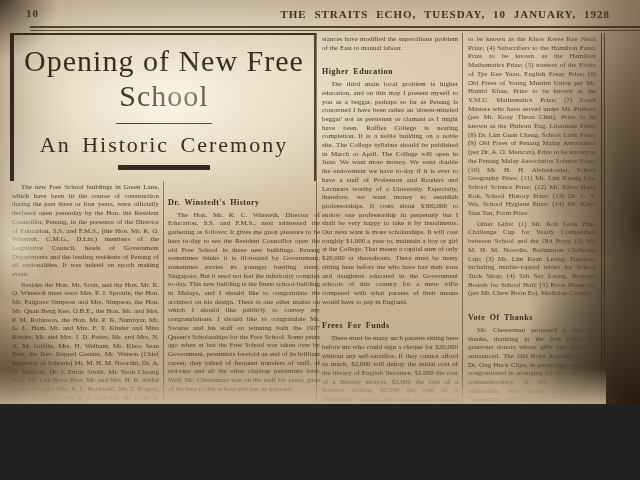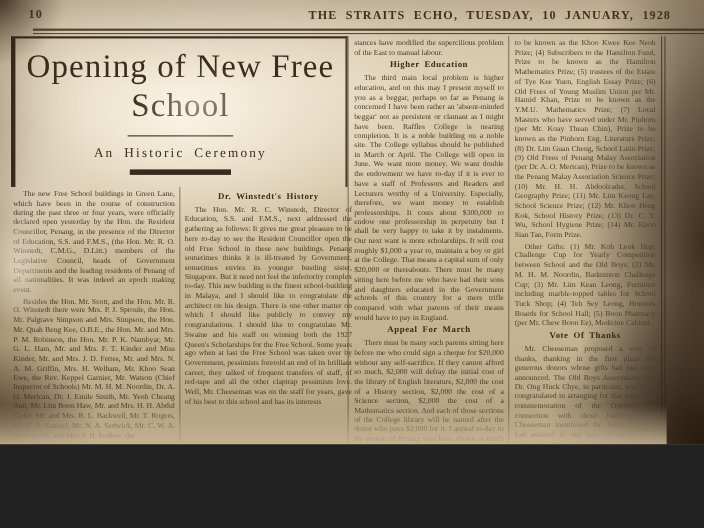--- a/index.html
+++ b/index.html
@@ -26,27 +26,27 @@
     border-top:2px solid rgba(62,44,26,0.85);border-bottom:1px solid rgba(62,44,26,0.8);}
   .body-cols{display:flex;align-items:stretch;padding:2px 0 0 10px;height:440px;}
   .left-block{width:306px;flex:none;}
   .headline-box{
     border-top:2px solid rgba(45,30,16,0.9);
     border-left:4px solid rgba(40,26,14,0.9);
     border-right:2px solid rgba(45,30,16,0.8);
     padding:8px 4px 6px 4px;text-align:center;color:#3c2c1d;}
   .headline{font-size:30px;line-height:35px;letter-spacing:1px;}
   .thin-rule{width:96px;margin:10px auto 8px auto;border-top:1.5px solid rgba(50,34,18,0.85);}
-  .subhead{font-size:12px;letter-spacing:2px;word-spacing:4px;}
+  .subhead{font-size:22px;letter-spacing:2px;word-spacing:4px;}
   .thick-bar{width:92px;height:5px;margin:7px auto 5px auto;background:rgba(40,27,14,0.92);}
   .two-col{display:flex;align-items:stretch;}
   .col{font-size:7px;line-height:8.7px;text-align:justify;overflow:hidden;}
   .col p{margin:0 0 2px 0;text-indent:9px;}
   .col p.noindent{text-indent:0;}
-  .col h3{margin:3px 0 3px 0;font-size:8px;text-align:center;letter-spacing:0.5px;
+  .col h3{margin:16px 0 3px 0;font-size:8px;text-align:left;letter-spacing:0.5px;
     word-spacing:2px;color:#3c2b1c;}
   .col-a{width:147px;flex:none;padding:2px 4px 0 2px;}
   .col-b{width:152px;flex:none;padding:2px 4px 0 4px;border-left:1px solid rgba(74,55,34,0.55);}
   .col-c{width:136px;flex:none;padding:2px 4px 0 5px;border-left:1px solid rgba(74,55,34,0.6);}
   .col-d{width:128px;flex:none;padding:2px 3px 0 5px;border-left:1px solid rgba(74,55,34,0.6);
     color:#51402f;}
   .vert-double{flex:none;width:2px;margin-left:2px;
     border-left:1px solid rgba(58,40,22,0.8);border-right:1px solid rgba(58,40,22,0.75);}
   .fade-bottom{position:absolute;left:0;right:34px;bottom:0;height:36px;z-index:5;
     pointer-events:none;
@@ -85,21 +85,21 @@
           <h3>Dr. Winstedt's History</h3>
           <p>The Hon. Mr. R. C. Winstedt, Director of Education, S.S. and F.M.S., next addressed the gathering as follows: It gives me great pleasure to be here to-day to see the Resident Councillor open the old Free School in these new buildings. Penang sometimes thinks it is ill-treated by Government, sometimes envies its younger bustling sister, Singapore. But it need not feel the inferiority complex to-day. This new building is the finest school-building in Malaya, and I should like to congratulate the architect on his design. There is one other matter on which I should like publicly to convey my congratulations. I should like to congratulate Mr. Swaine and his staff on winning both the 1927 Queen's Scholarships for the Free School. Some years ago when at last the Free School was taken over by Government, pessimists foretold an end of its brilliant career, they talked of frequent transfers of staff, of red-tape and all the other claptrap pessimists love. Well, Mr. Cheeseman was on the staff for years, gave of his best to this school and has its interests</p>
         </div>
       </div>
     </div>
 
     <div class="col col-c">
       <p class="noindent">stances have modified the supercilious problem of the East to manual labour.</p>
       <h3>Higher Education</h3>
       <p>The third main local problem is higher education, and on this may I present myself to you as a beggar, perhaps so far as Penang is concerned I have been rather an 'absent-minded beggar' not as persistent or clamant as I might have been. Raffles College is nearing completion. It is a noble building on a noble site. The College syllabus should be published in March or April. The College will open in June. We want more money. We want double the endowment we have to-day if it is ever to have a staff of Professors and Readers and Lecturers worthy of a University. Especially, therefore, we want money to establish professorships. It costs about $300,000 to endow one professorship in perpetuity but I shall be very happy to take it by instalments. Our next want is more scholarships. It will cost roughly $1,000 a year to, maintain a boy or girl at the College. That means a capital sum of only $20,000 or thereabouts. There must be many sitting here before me who have had their sons and daughters educated in the Government schools of this country for a mere trifle compared with what parents of their means would have to pay in England.</p>
-      <h3>Appeal For March</h3>
+      <h3>Frees For Funds</h3>
       <p>There must be many such parents sitting here before me who could sign a cheque for $20,000 without any self-sacrifice. If they cannot afford so much, $2,000 will defray the initial cost of the library of English literature, $2,000 the cost of a History section, $2,000 the cost of a Science section, $2,000 the cost of a Mathematics section. And each of those sections of the College library will be named after the donor who pays $2,000 for it. I appeal to-day to the people of Penang who have shown as much appreciation of education as any people in Malaya. I ask them not to let Raffles College, the centre of Malaya's highest educa</p>
     </div>
 
     <div class="col col-d">
       <p class="noindent">to be known as the Khoo Kwee Kee Neoh Prize; (4) Subscribers to the Hamilton Fund, Prize to be known as the Hamilton Mathematics Prize; (5) trustees of the Estate of Tye Kee Yuen, English Essay Prize; (6) Old Frees of Young Muslim Union per Mr. Hamid Khan, Prize to be known as the Y.M.U. Mathematics Prize; (7) Local Masters who have served under Mr. Pinhorn (per Mr. Koay Thean Chin), Prize to be known as the Pinhorn Eng. Literature Prize; (8) Dr. Lim Guan Cheng, School Latin Prize; (9) Old Frees of Penang Malay Association (per Dr. A. O. Merican), Prize to be known as the Penang Malay Association Science Prize; (10) Mr. H. H. Abdoolcader, School Geography Prize; (11) Mr. Lim Keong Lay, School Science Prize; (12) Mr. Khoo Heng Kok, School History Prize; (13) Dr. C. Y. Wu, School Hygiene Prize; (14) Mr. Khoo Sian Tan, Form Prize.</p>
       <p>Other Gifts: (1) Mr. Koh Leok Hup, Challenge Cup for Yearly Competition between School and the Old Boys; (2) Mr. M. H. M. Noordin, Badminton Challenge Cup; (3) Mr. Lim Kean Leong, Furniture including marble-topped tables for School Tuck Shop; (4) Teh Sey Leong, Honours Boards for School Hall; (5) Boon Pharmacy (per Mr. Chew Boon Ee), Medicine Cabinet.</p>
       <h3>Vote Of Thanks</h3>
       <p>Mr. Cheeseman proposed a vote of thanks, thanking in the first place the generous donors whose gifts had just been announced. The Old Boys Association, and Dr. Ong Huck Chye, in particular, was to be congratulated in arranging for that admirable commemoration of the Opening. In connection with those buildings Mr. Cheeseman mentioned the following who had assisted in one way or another; Dr. Winstedt, Mr. Wolff, Mr. Ralph Scott, members of the Legislative Council, Gammon &amp; Co., Mr. Kinder, Mr. D. Ward, Mr. Ogle and Mr. Watson, Chief Inspector of Schools. The driving force behind this great undertaking however had been Mr. R. H. Pinhorn to whose farsightedness, determination, and</p>
     </div>
 

